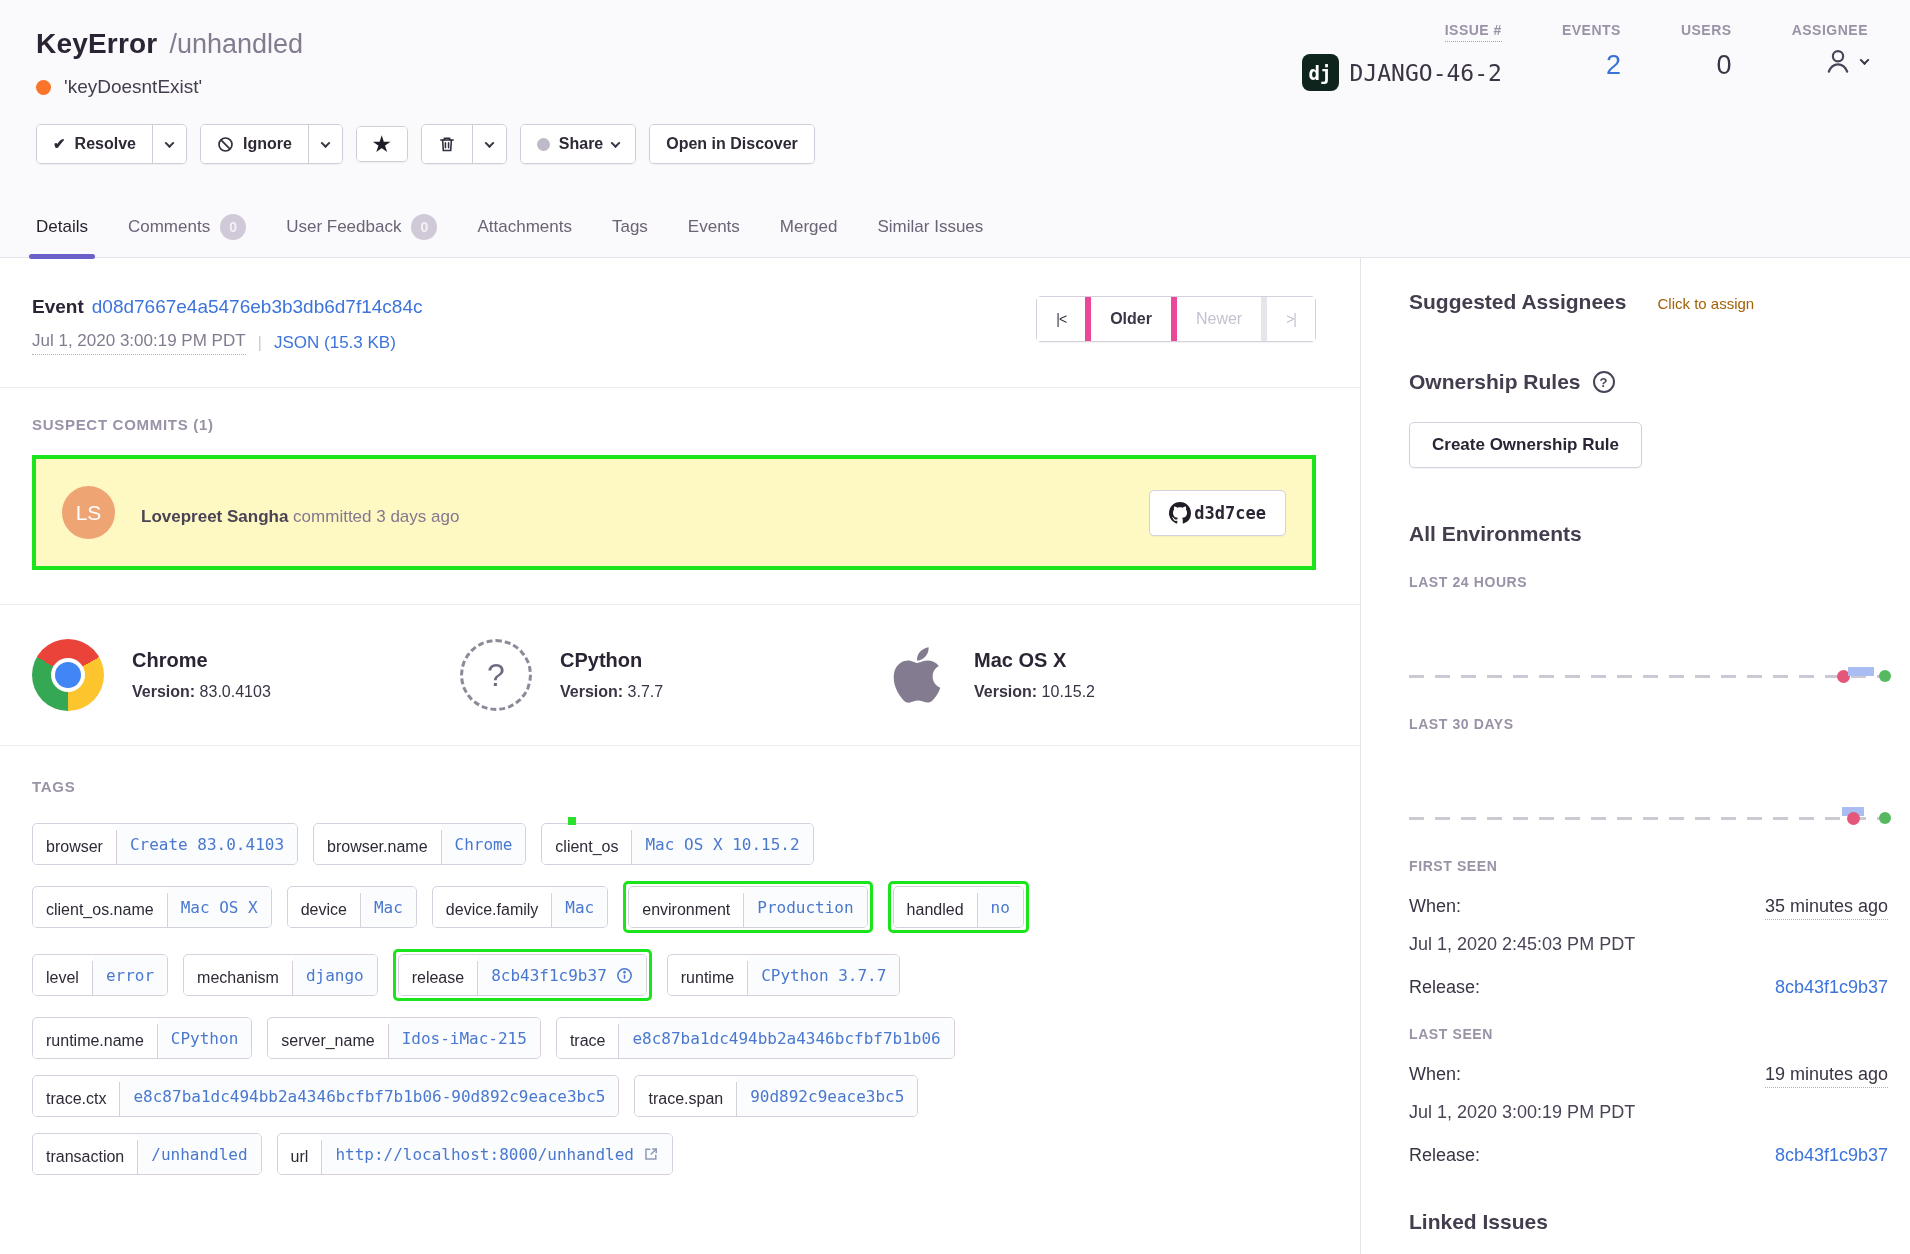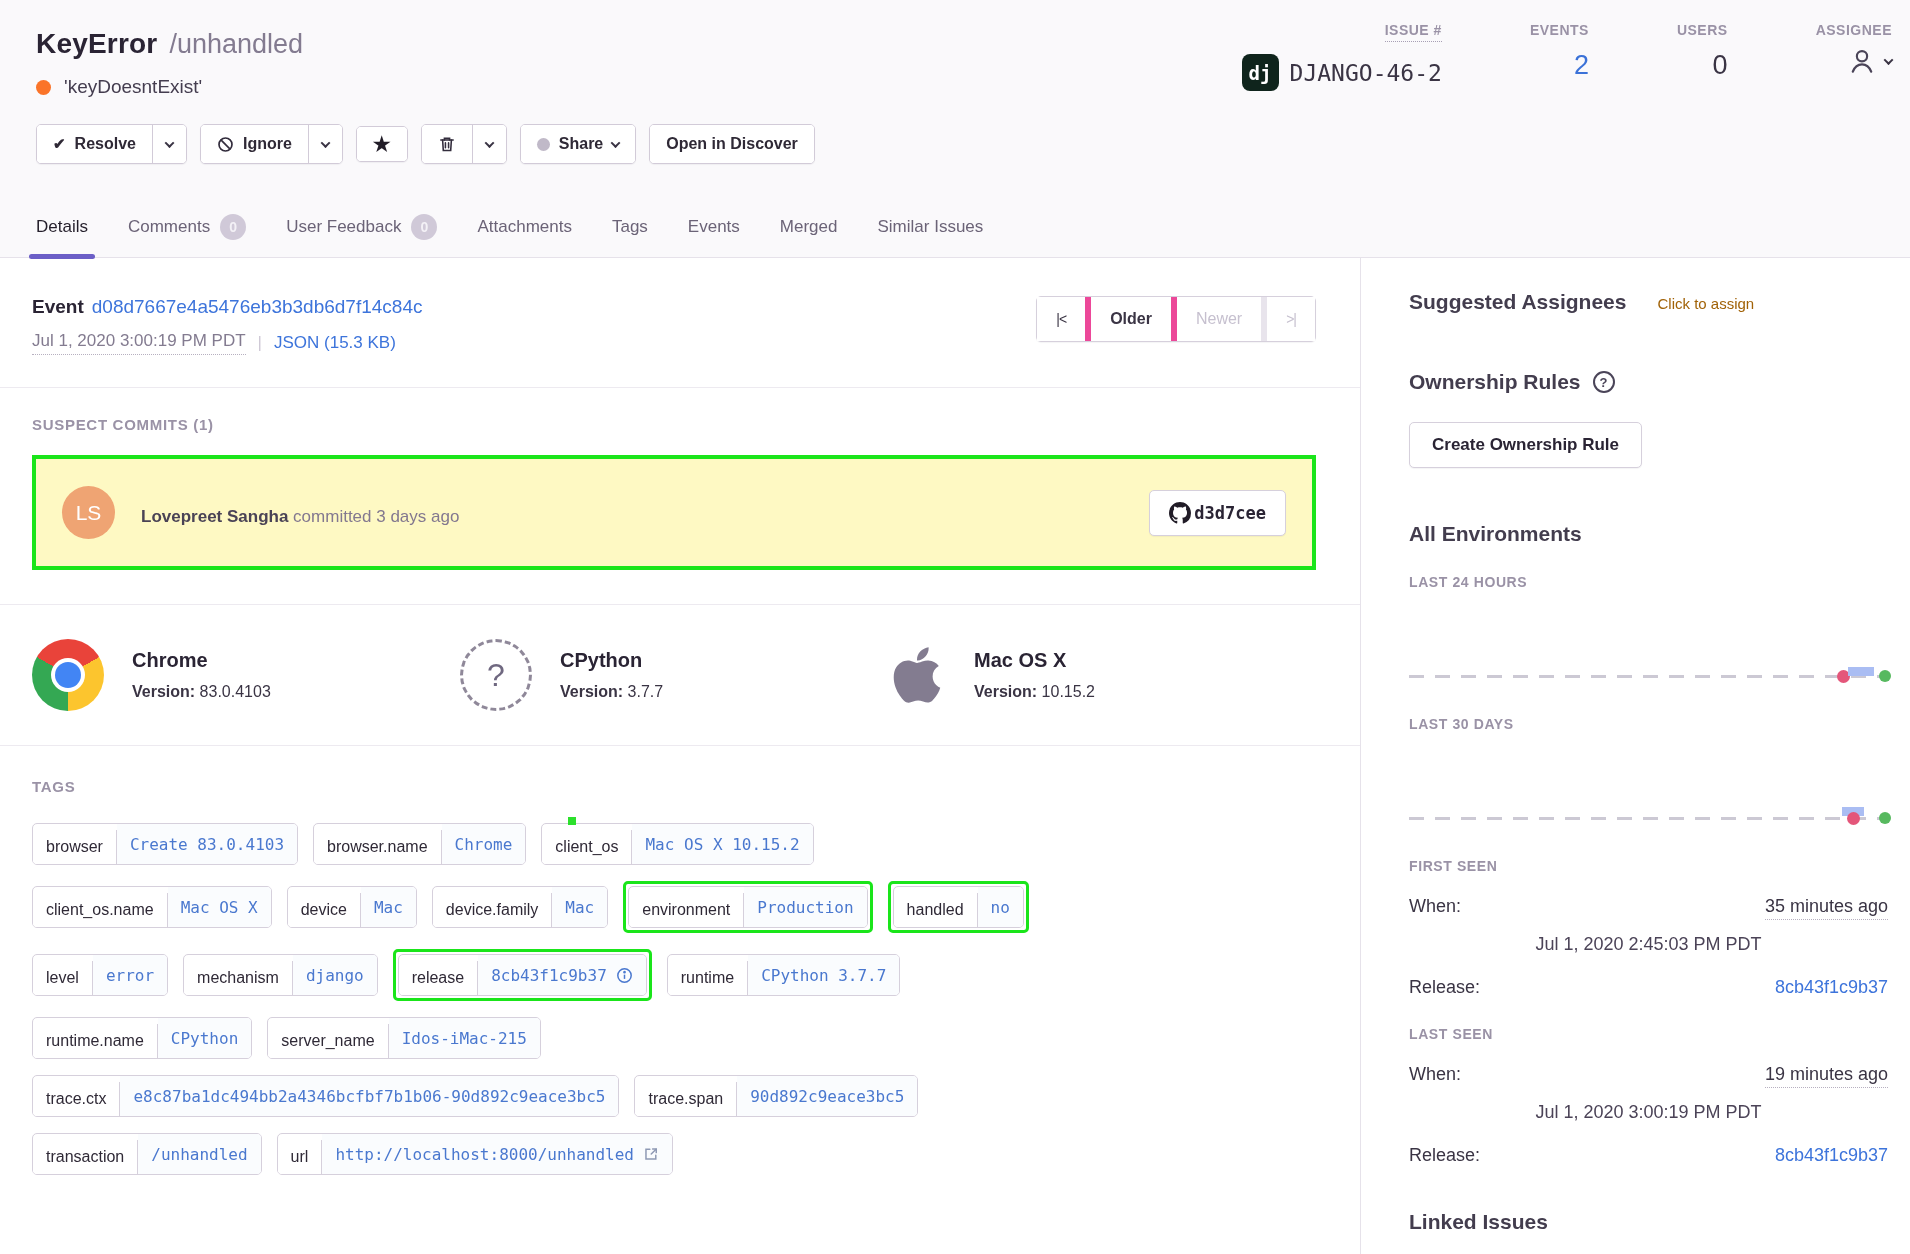--- a/index.html
+++ b/index.html
@@ -14,21 +14,21 @@
   .topbar {
     position:relative; height:258px; background:#faf9fb;
     border-bottom:1px solid #e6e2ea; padding:28px 30px 0 36px;
   }
   .title-row { display:flex; align-items:baseline; gap:12px; }
   .page-title { font-size:28px; font-weight:700; color:#2a2434; letter-spacing:.2px; }
   .page-path  { font-size:27px; font-weight:400; color:#837b90; }
   .msg-row { margin-top:16px; display:flex; align-items:center; gap:13px; font-size:19px; color:#443d4f; }
   .level-dot { width:15px; height:15px; border-radius:50%; background:#fa7429; flex:none; }
 
-  .stats { position:absolute; top:22px; right:18px; display:flex; gap:88px; }
+  .stats { position:absolute; top:22px; right:42px; display:flex; gap:60px; }
   .stat { display:flex; flex-direction:column; align-items:flex-end; }
   .stat-label { font-size:14px; font-weight:700; color:#9a92a6; letter-spacing:.5px; }
   .stat-label.dotted { border-bottom:1px dotted #a79fb4; padding-bottom:3px; }
   .stat-value { margin-top:12px; font-size:27px; color:#3a3444; }
   .issue-value { display:flex; align-items:center; gap:11px; font-size:23px; }
   .dj-badge { width:37px; height:37px; border-radius:8px; background:#0f241c; color:#fff;
     font-size:19px; font-weight:700; display:flex; align-items:center; justify-content:center; }
   .events-num { color:#3b72d8; }
   .assignee-value { margin-top:8px; display:flex; align-items:center; gap:8px; cursor:pointer; }
 
@@ -141,21 +141,21 @@
   .spark { position:relative; height:98px; }
   .spark-line { position:absolute; left:0; right:0; bottom:10px; height:3px;
     background:repeating-linear-gradient(90deg,#ccc9d4 0 15px,transparent 15px 26px); }
   .mk { position:absolute; }
   .mk-red { width:13px; height:13px; border-radius:50%; background:#e4567a; bottom:5px; }
   .mk-green { width:12px; height:12px; border-radius:50%; background:#57b95f; bottom:6px; }
   .mk-bar { width:26px; height:9px; background:#aabdf3; }
   .kv { display:flex; justify-content:space-between; align-items:baseline; margin-top:22px;
     font-size:18px; color:#3a3444; }
   .kv-val { border-bottom:1px dotted #b7b0c0; padding-bottom:2px; }
-  .kv-date { margin-top:14px; text-align:center; font-size:18px; color:#4b4357; }
+  .kv-date { margin-top:14px; text-align:left; font-size:18px; color:#4b4357; }
   .kv-link { color:#3d74db; cursor:pointer; }
   .linked-title { margin-top:44px; font-size:21px; font-weight:700; color:#433d4e; }
 
   svg { display:block; }
 </style>
 </head>
 <body>
 
 <div class="page">
 
@@ -479,20 +479,26 @@
               <span class="pill-val mono">
                   <span>CPython</span>
                 </span>
             </span>
             <span class="pill">
               <span class="pill-key">server_name</span>
               <span class="pill-val mono">
                   <span>Idos-iMac-215</span>
                 </span>
             </span>
+            <span class="pill">
+              <span class="pill-key">trace</span>
+              <span class="pill-val mono">
+                  <span>e8c87ba1dc494bb2a4346bcfbf7b1b06</span>
+                </span>
+            </span>
           </div>
 
           <div class="tag-row">
             <span class="pill">
               <span class="pill-key">trace.ctx</span>
               <span class="pill-val mono">
                   <span>e8c87ba1dc494bb2a4346bcfbf7b1b06-90d892c9eace3bc5</span>
                 </span>
             </span>
             <span class="pill">

